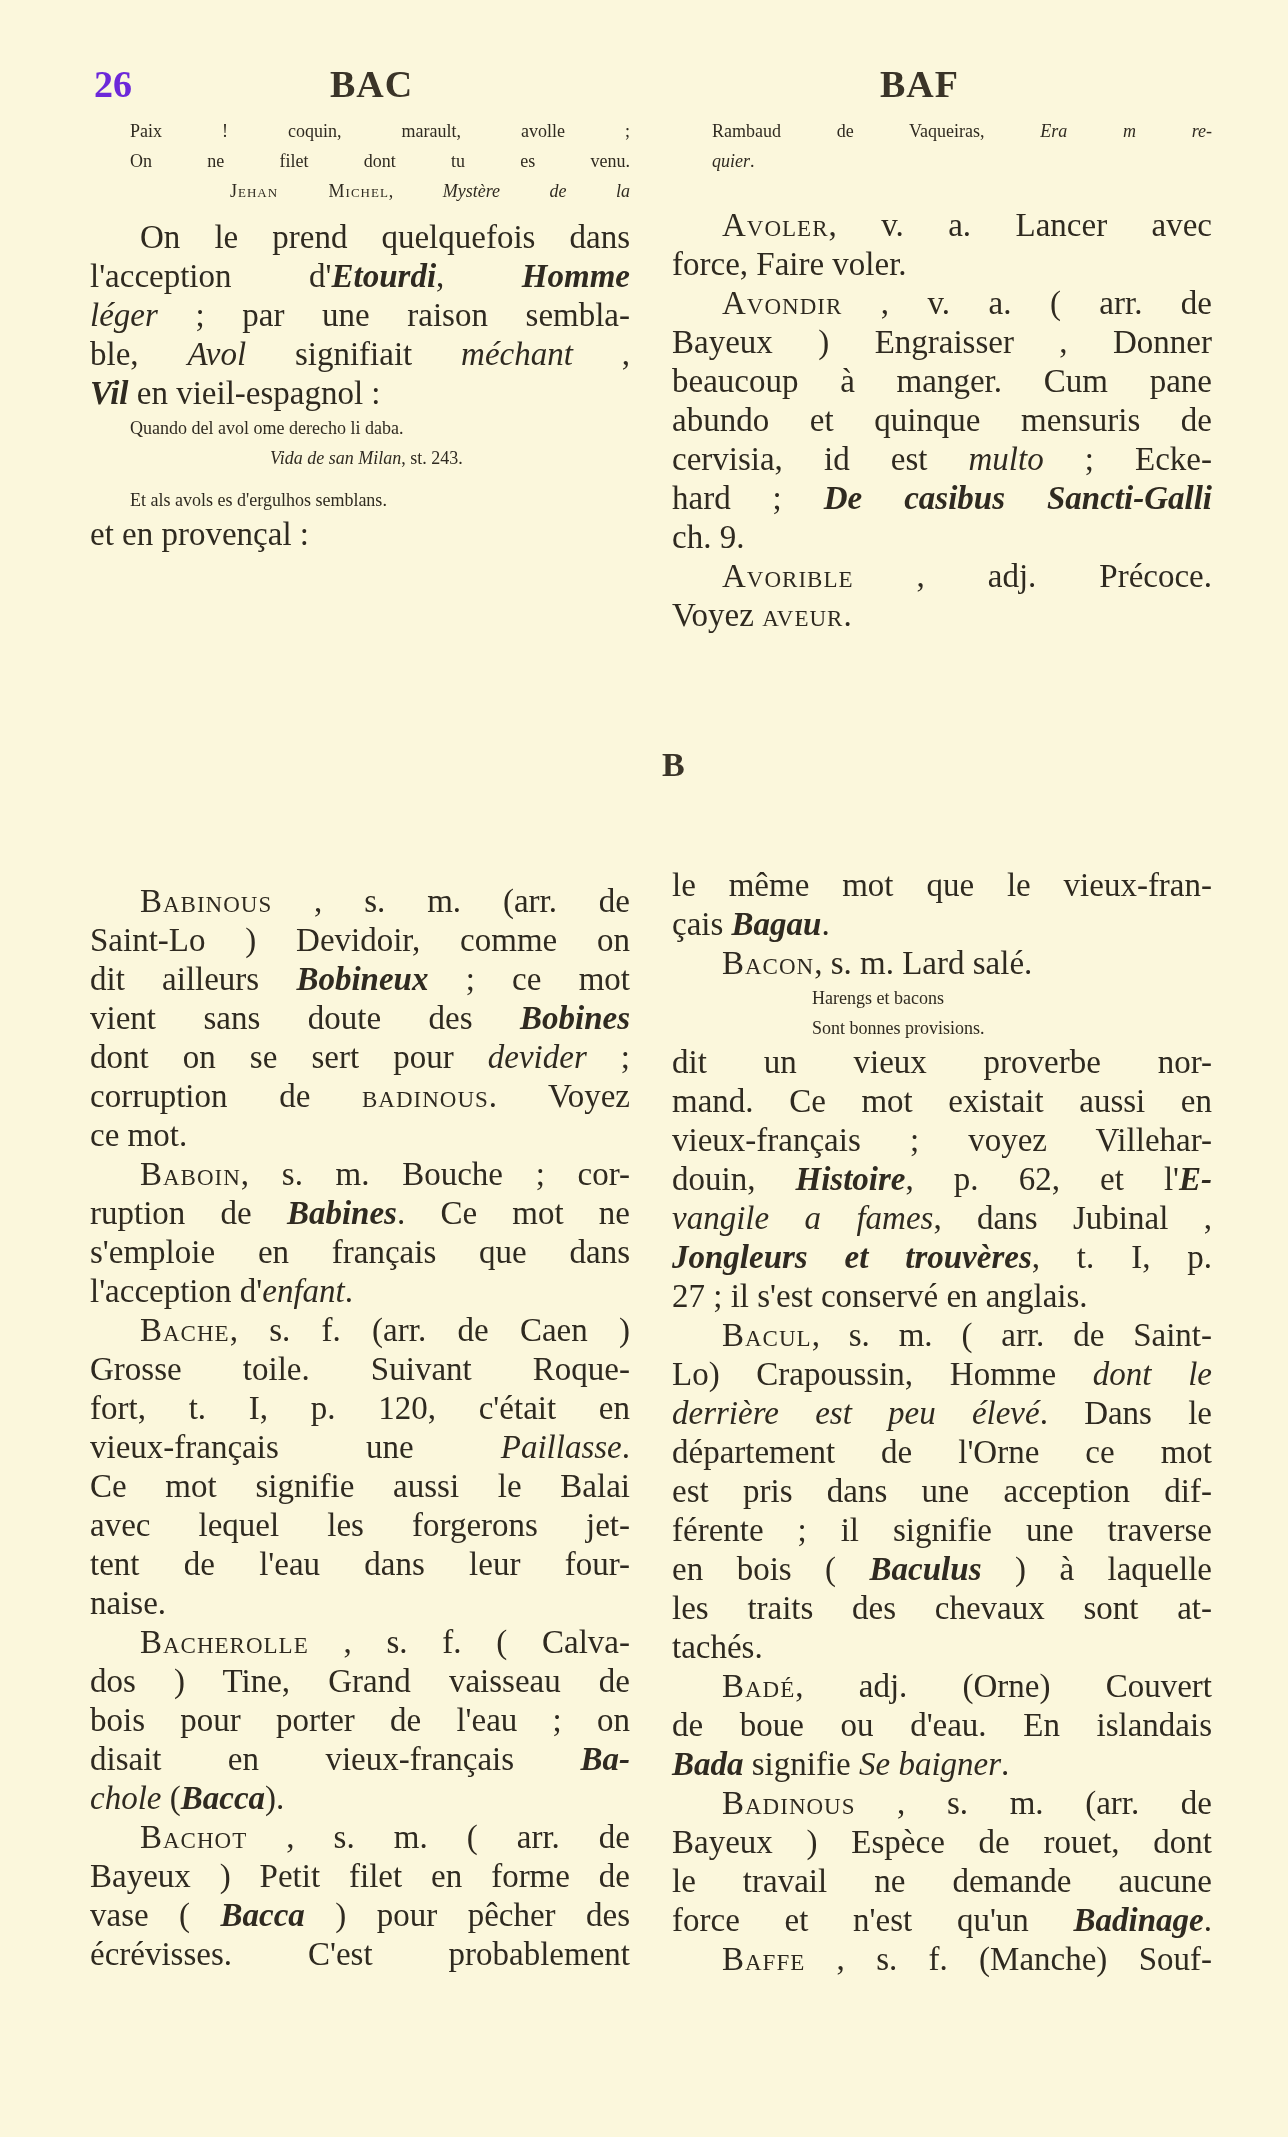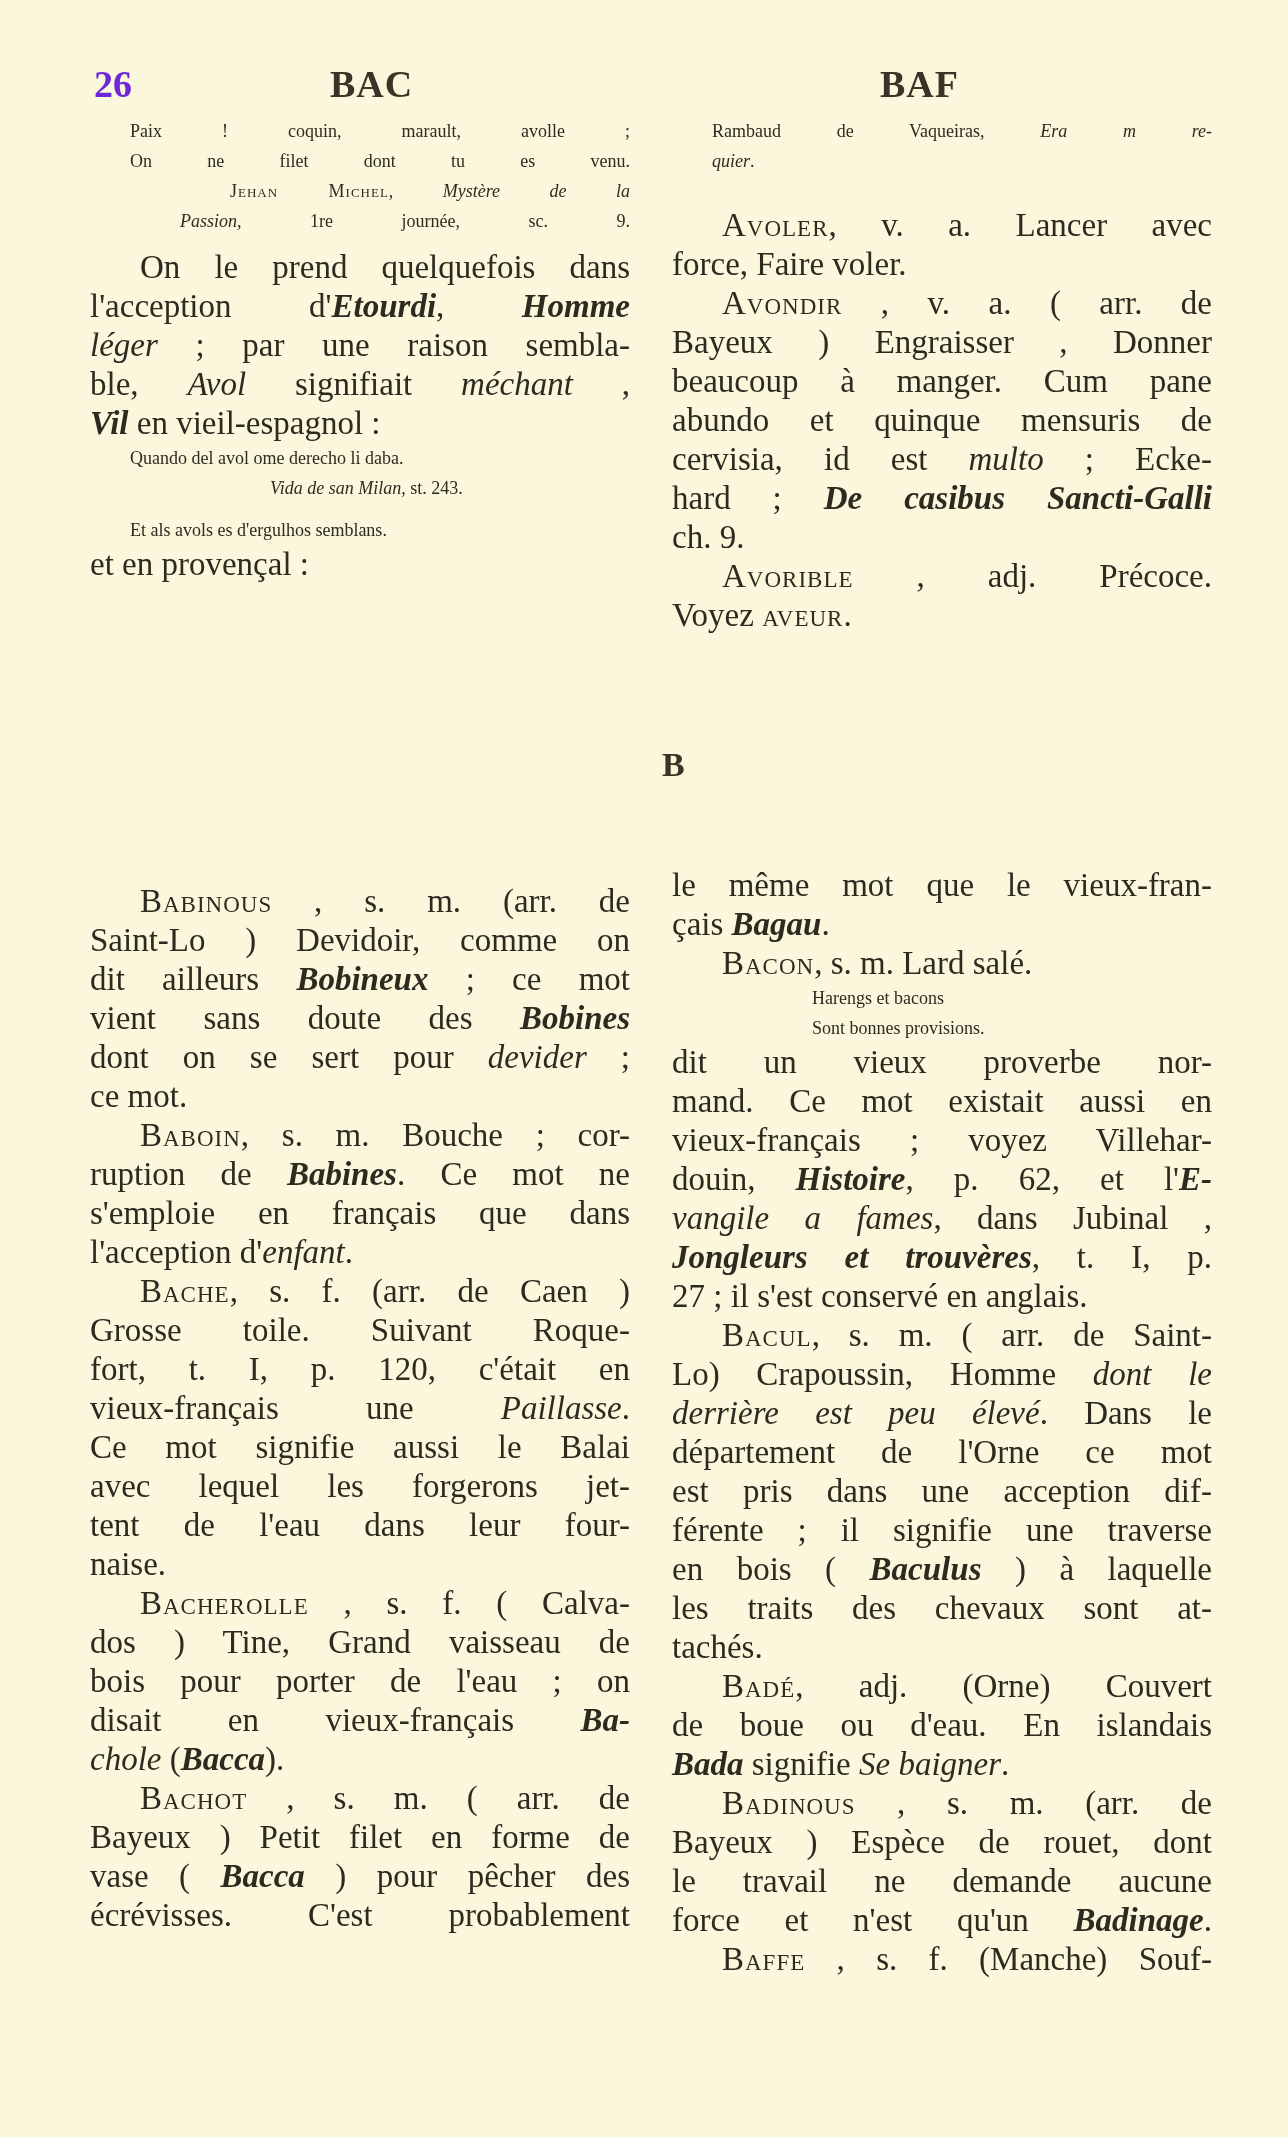--- a/index.html
+++ b/index.html
@@ -38,21 +38,20 @@
 <body>
 
 <div class="page-num">26</div>
 <div class="running-head rh-left">BAC</div>
 <div class="running-head rh-right">BAF</div>
 
 <div class="column col-tl">
     <div class="line quote-line"><span>Paix ! coquin, marault, avolle ;</span></div>
     <div class="line quote-line"><span>On ne filet dont tu es venu.</span></div>
     <div class="line quote-line indentq"><span class="sc">Jehan Michel</span><span>,  </span><span class="it">Mystère de la</span></div>
-    <div class="line quote-line indent1"><span class="it">Passion</span><span>, 1re journée, sc. 9.</span></div>
     <div class="gap-s"></div>
     <div class="line body-line indent1"><span>On le prend quelquefois dans</span></div>
     <div class="line body-line"><span>l'acception d'</span><span class="bi">Etourdi</span><span>, </span><span class="bi">Homme</span></div>
     <div class="line body-line"><span class="it">léger</span><span> ; par une raison sembla-</span></div>
     <div class="line body-line"><span>ble, </span><span class="it">Avol</span><span> signifiait </span><span class="it">méchant</span><span> ,</span></div>
     <div class="line body-line last"><span class="bi">Vil</span><span> en vieil-espagnol :</span></div>
     <div class="line quote-line last"><span>Quando del avol ome derecho li daba.</span></div>
     <div class="line quote-line indent2 last"><span class="it">Vida de san Milan</span><span>, st. 243.</span></div>
     <div class="gap-s"></div>
     <div class="line quote-line last"><span>Et als avols es d'ergulhos semblans.</span></div>
@@ -76,20 +75,21 @@
   </div>
 
 <div class="section-letter">B</div>
 
 <div class="column col-bl">
     <div class="line body-line indent1"><span class="sc">Babinous</span><span> , s. m. (arr. de</span></div>
     <div class="line body-line"><span>Saint-Lo ) Devidoir, comme on</span></div>
     <div class="line body-line"><span>dit ailleurs </span><span class="bi">Bobineux</span><span> ; ce mot</span></div>
     <div class="line body-line"><span>vient sans doute des </span><span class="bi">Bobines</span></div>
     <div class="line body-line"><span>dont on se sert pour </span><span class="it">devider</span><span> ;</span></div>
+    <div class="line body-line"><span>corruption de </span><span class="sc">badinous</span><span>. Voyez</span></div>
     <div class="line body-line last"><span>ce mot.</span></div>
     <div class="line body-line indent1"><span class="sc">Baboin</span><span>, s. m. Bouche ; cor-</span></div>
     <div class="line body-line"><span>ruption de </span><span class="bi">Babines</span><span>. Ce mot ne</span></div>
     <div class="line body-line"><span>s'emploie en français que dans</span></div>
     <div class="line body-line last"><span>l'acception d'</span><span class="it">enfant</span><span>.</span></div>
     <div class="line body-line indent1"><span class="sc">Bache</span><span>, s. f. (arr. de Caen )</span></div>
     <div class="line body-line"><span>Grosse toile. Suivant Roque-</span></div>
     <div class="line body-line"><span>fort, t. I, p. 120, c'était en</span></div>
     <div class="line body-line"><span>vieux-français une </span><span class="it">Paillasse</span><span>.</span></div>
     <div class="line body-line"><span>Ce mot signifie aussi le Balai</span></div>

